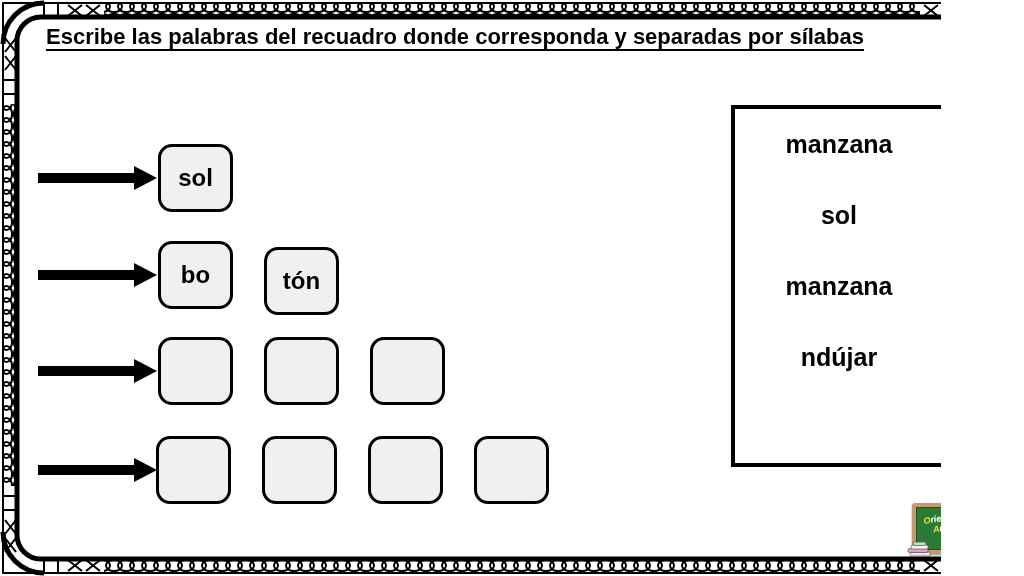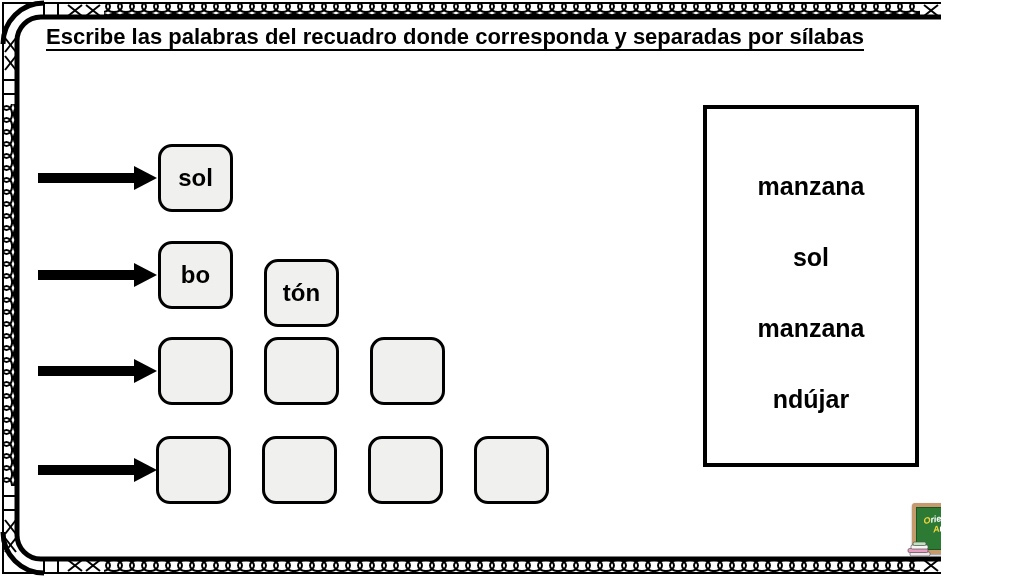--- a/index.html
+++ b/index.html
@@ -15,23 +15,22 @@
     white-space:nowrap;
   }
   .arrow{position:absolute;left:38px;width:120px;height:26px;}
   .syll-box{
     position:absolute;width:75px;height:68px;box-sizing:border-box;
     background:#f0f0ee;border:3px solid #000;border-radius:14px;
     display:flex;align-items:center;justify-content:center;
     font-size:24px;font-weight:700;
   }
   .word-bank{
-    position:absolute;left:703px;top:105px;width:216px;height:362px;box-sizing:border-box;
+    position:absolute;left:731px;top:105px;width:216px;height:362px;box-sizing:border-box;
     background:#fff;border:4px solid #000;
-    padding-top:42px;
   }
   .word-bank .word{
     height:71px;display:flex;align-items:center;justify-content:center;
     font-size:25px;font-weight:700;
   }
   .logo{
     position:absolute;left:912px;top:503px;width:72px;height:51px;
     background:#c59a6d;border-radius:3px;box-sizing:border-box;padding:4px;
     box-shadow:0 1px 2px rgba(0,0,0,.45);
   }
@@ -110,21 +109,21 @@
     <rect x="0" y="8" width="98" height="10" fill="#000"></rect>
     <polygon points="96,1 119,13 96,25" fill="#000"></polygon>
   </svg>
   <div class="syll-box" style="left:158px;top:144px">sol</div>
 
   <svg class="arrow" style="top:262px" viewBox="0 0 120 26">
     <rect x="0" y="8" width="98" height="10" fill="#000"></rect>
     <polygon points="96,1 119,13 96,25" fill="#000"></polygon>
   </svg>
   <div class="syll-box" style="left:158px;top:241px">bo</div>
-  <div class="syll-box" style="left:264px;top:259px">tón</div>
+  <div class="syll-box" style="left:264px;top:247px">tón</div>
 
   <svg class="arrow" style="top:358px" viewBox="0 0 120 26">
     <rect x="0" y="8" width="98" height="10" fill="#000"></rect>
     <polygon points="96,1 119,13 96,25" fill="#000"></polygon>
   </svg>
   <div class="syll-box" style="left:158px;top:337px"></div>
   <div class="syll-box" style="left:264px;top:337px"></div>
   <div class="syll-box" style="left:370px;top:337px"></div>
 
   <svg class="arrow" style="top:457px" viewBox="0 0 120 26">

